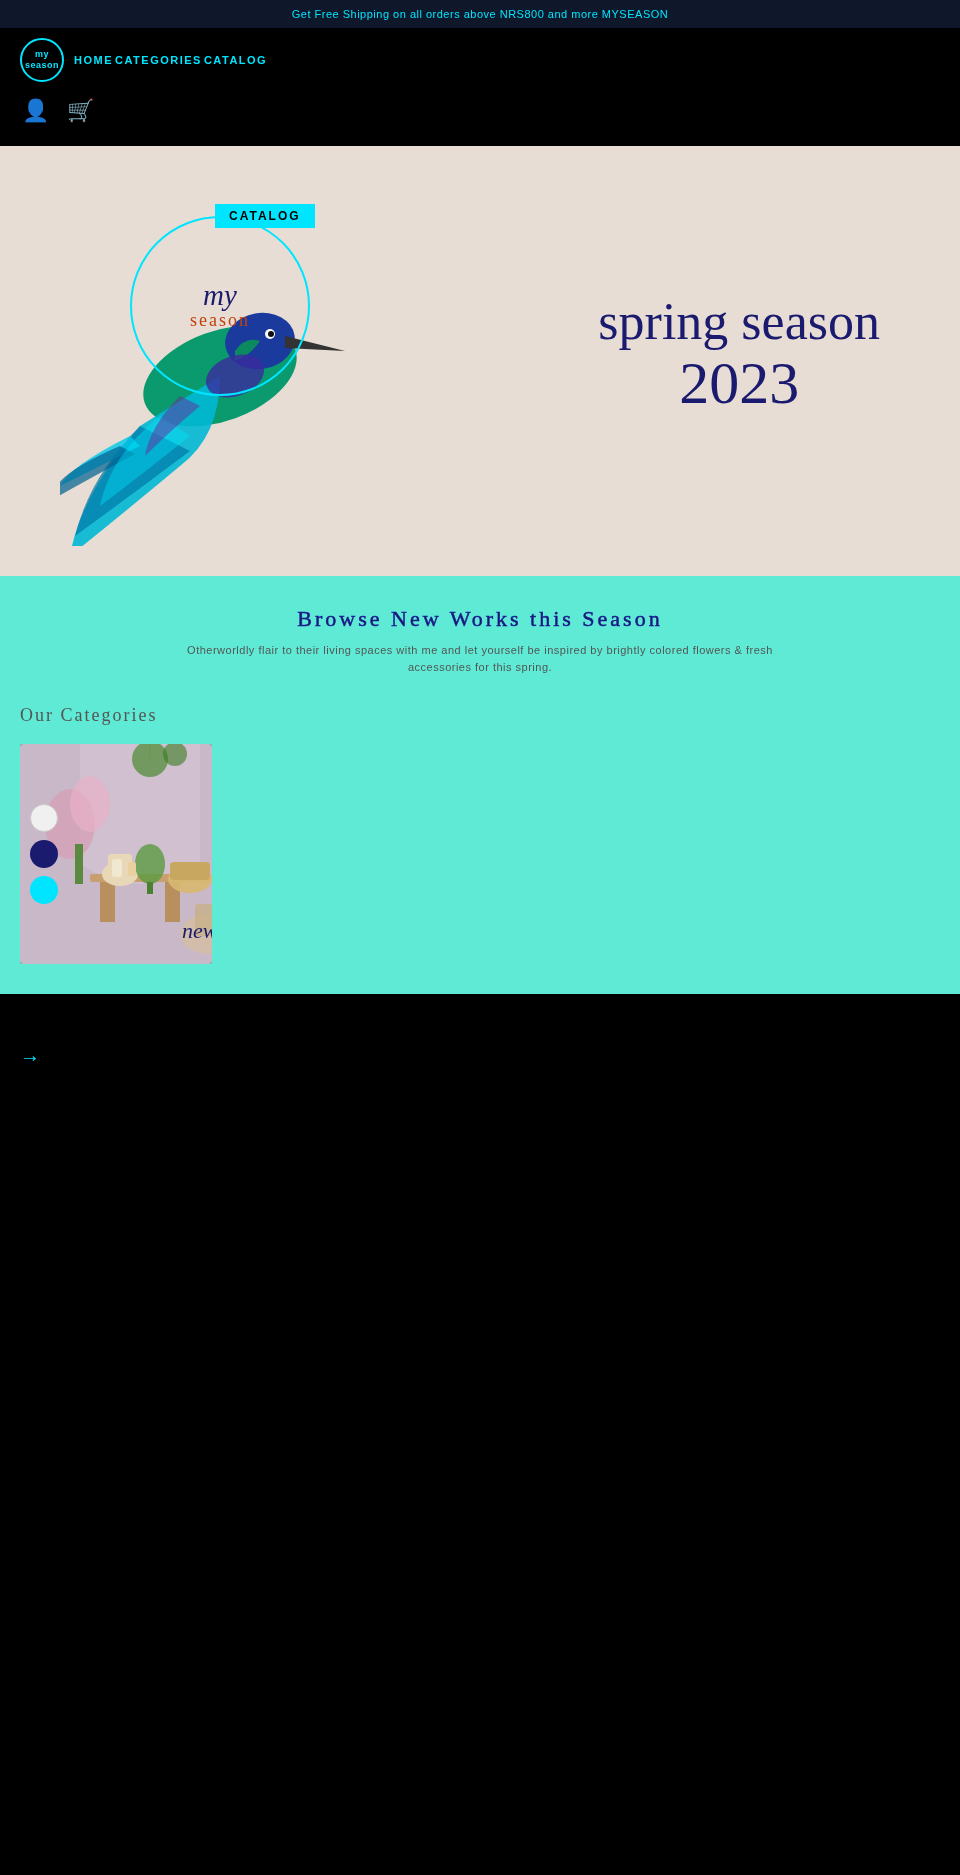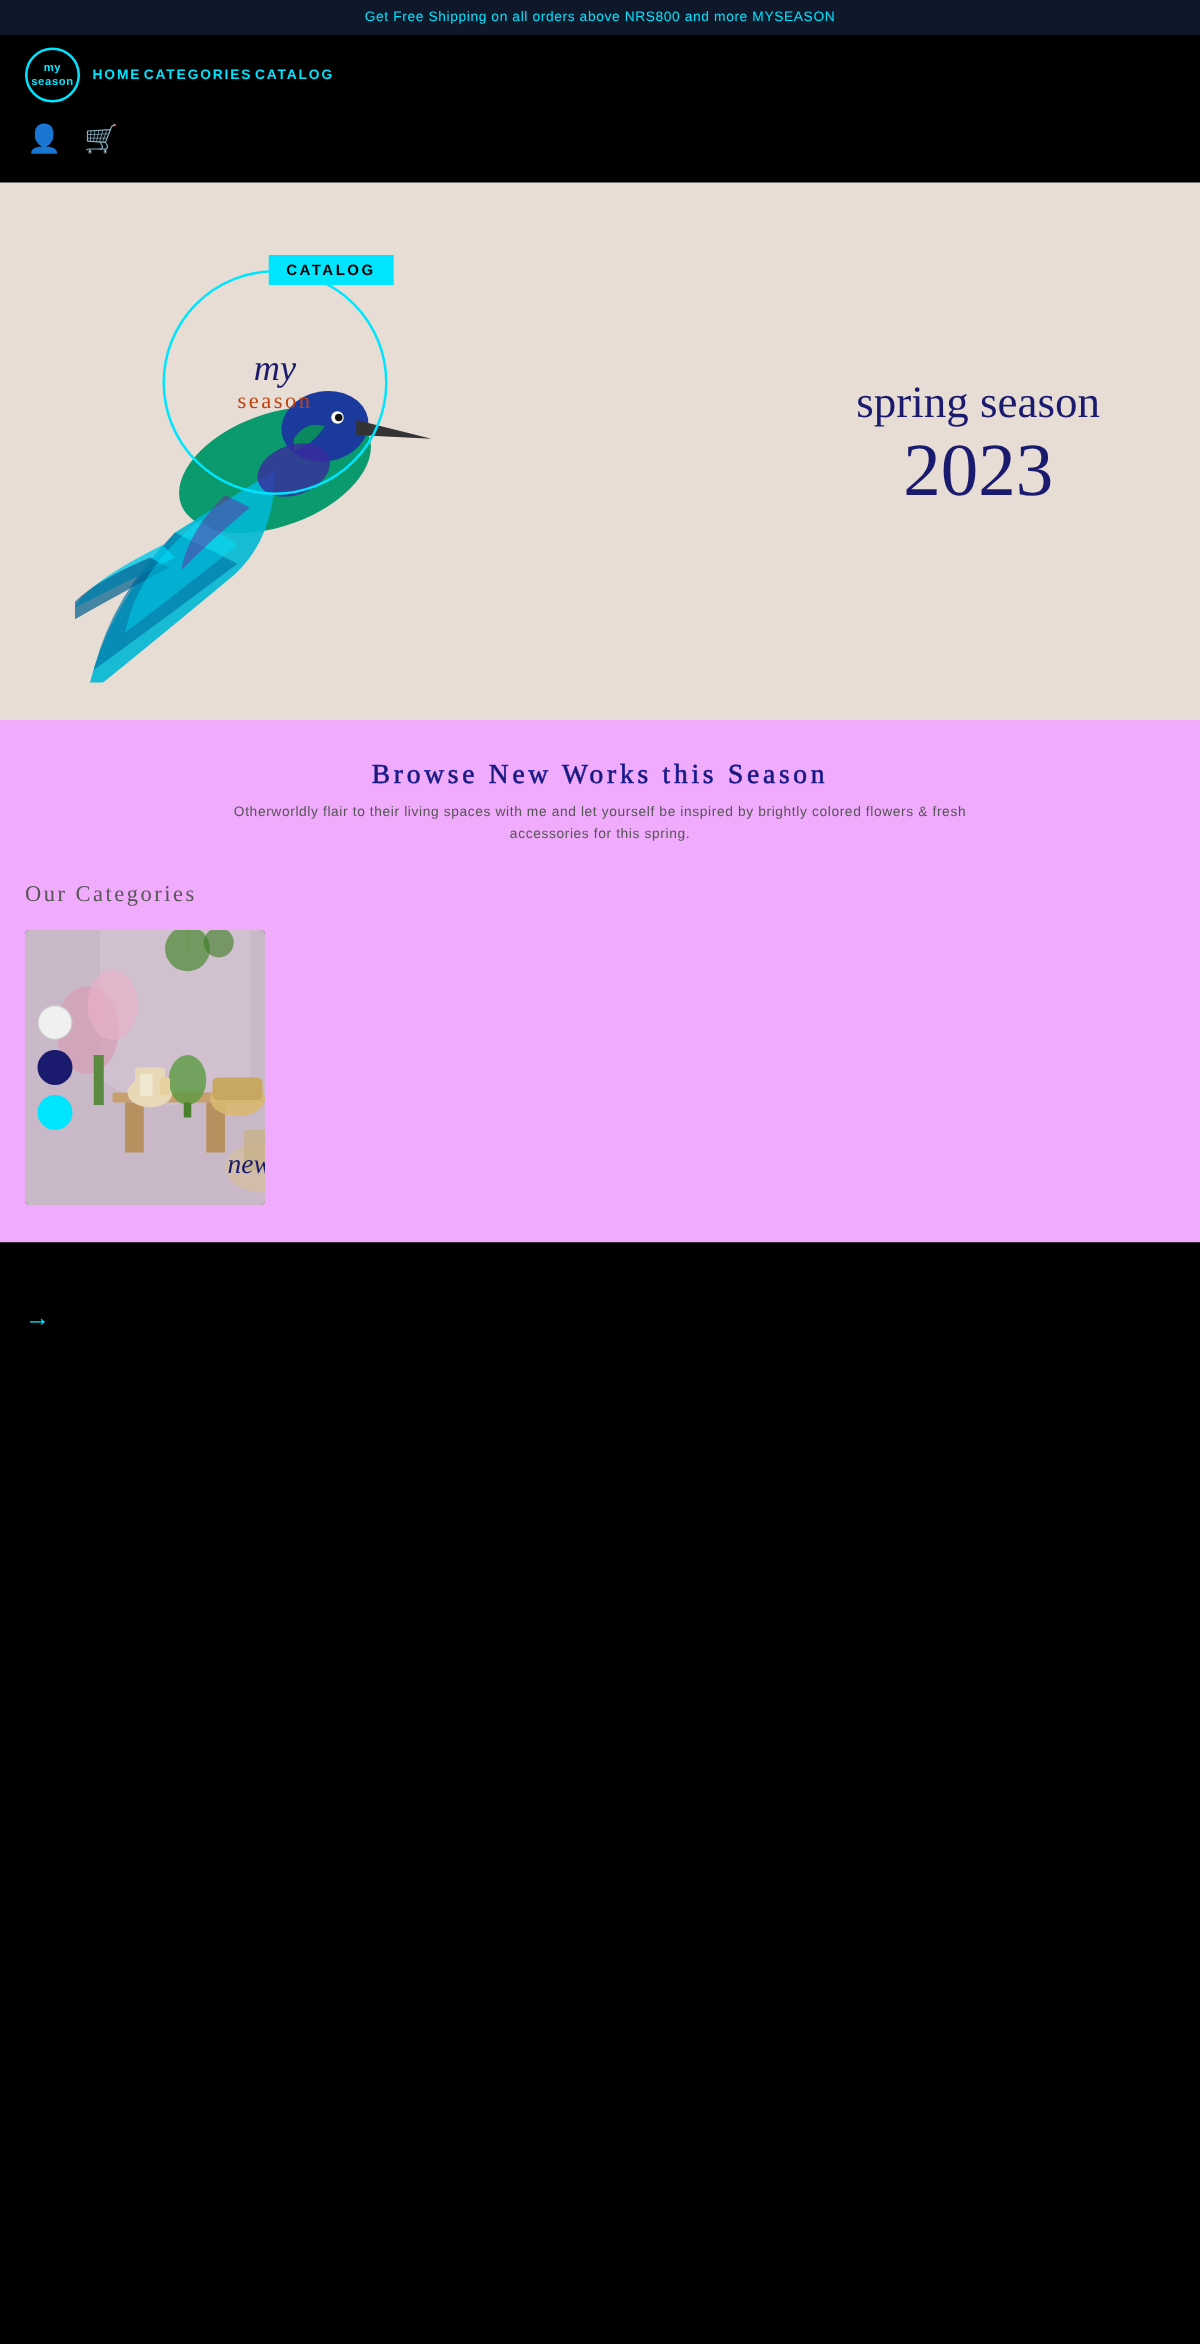--- a/index.html
+++ b/index.html
@@ -147,38 +147,38 @@
 
     .hero-right-text {
       position: absolute;
       right: 80px;
       top: 50%;
       transform: translateY(-55%);
       text-align: center;
     }
 
     .hero-spring-text {
-      font-size: 36px;
+      font-size: 52px;
       color: #1a1a6e;
       font-family: Georgia, serif;
       font-weight: normal;
       line-height: 1.1;
     }
 
     .hero-year-text {
       font-size: 60px;
       color: #1a1a6e;
       font-family: Georgia, serif;
       font-weight: normal;
       line-height: 1.1;
     }
 
     
     .main-dark {
-      background: #f0abfc;
+      background: #5eead4;
       padding: 30px 20px;
     }
 
     .browse-section {
       text-align: center;
       margin-bottom: 30px;
     }
 
     .browse-title {
       font-size: 22px;

